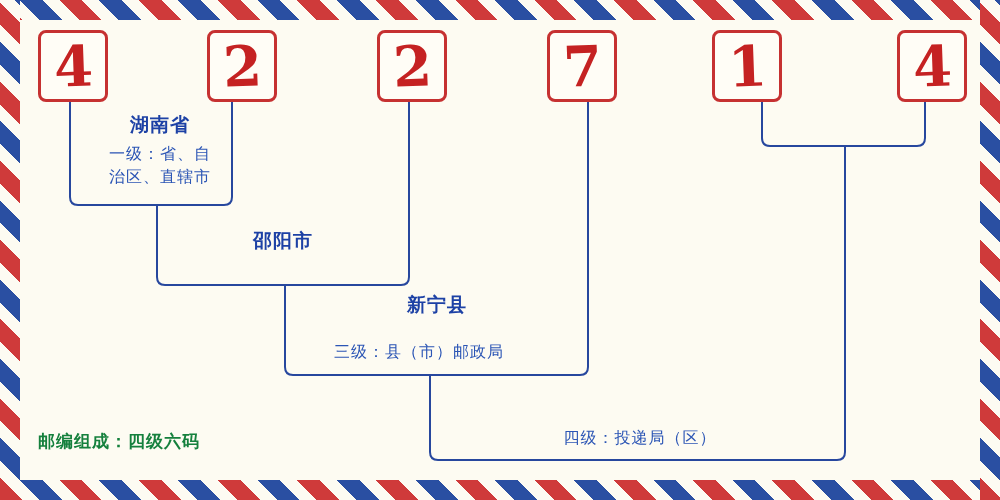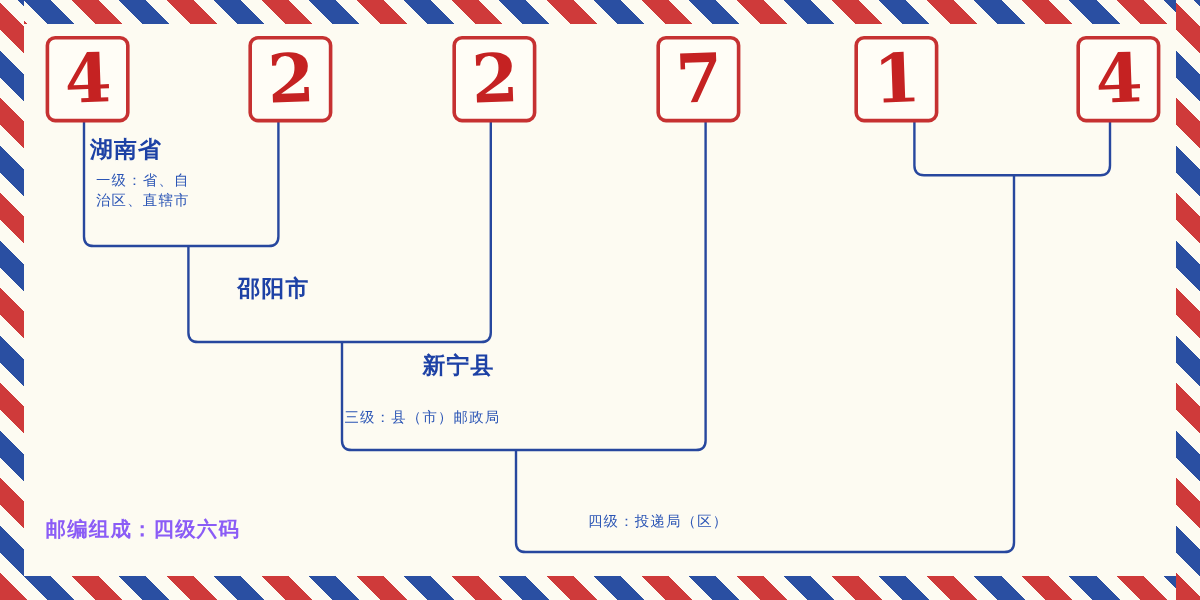--- a/index.html
+++ b/index.html
@@ -26,26 +26,26 @@
     border:3px solid #c63131;border-radius:8px;background:#fffdf6;
     display:flex;align-items:center;justify-content:center;
     box-sizing:content-box;
   }
   .digit{
     font-family:"DejaVu Serif","Liberation Serif",serif;
     font-weight:700;font-size:56px;line-height:1;color:#c52222;
     transform:rotate(-2deg);
   }
   
-  .lbl{position:absolute;text-align:left;font-family:Liberation Serif, serif;}
+  .lbl{position:absolute;text-align:center;font-family:Liberation Serif, serif;}
   .lbl-name{font-size:19px;font-weight:700;color:#1d41a5;letter-spacing:1px;}
-  .lbl-desc{font-size:12px;font-weight:400;color:#2b55b5;white-space:pre-line;line-height:1.45;letter-spacing:1px;}
+  .lbl-desc{font-size:16px;font-weight:400;color:#2b55b5;white-space:pre-line;line-height:1.45;letter-spacing:1px;}
   .footer-note{
     position:absolute;left:38px;top:430px;
-    font-size:17px;font-weight:700;color:#8b5cf6;letter-spacing:1px;
+    font-size:17px;font-weight:700;color:#15803d;letter-spacing:1px;
   }
 </style>
 </head>
 <body>
 
 <div class="canvas">
 
   <div class="strip top"></div>
   <div class="strip bottom"></div>
   <div class="strip left"></div>

